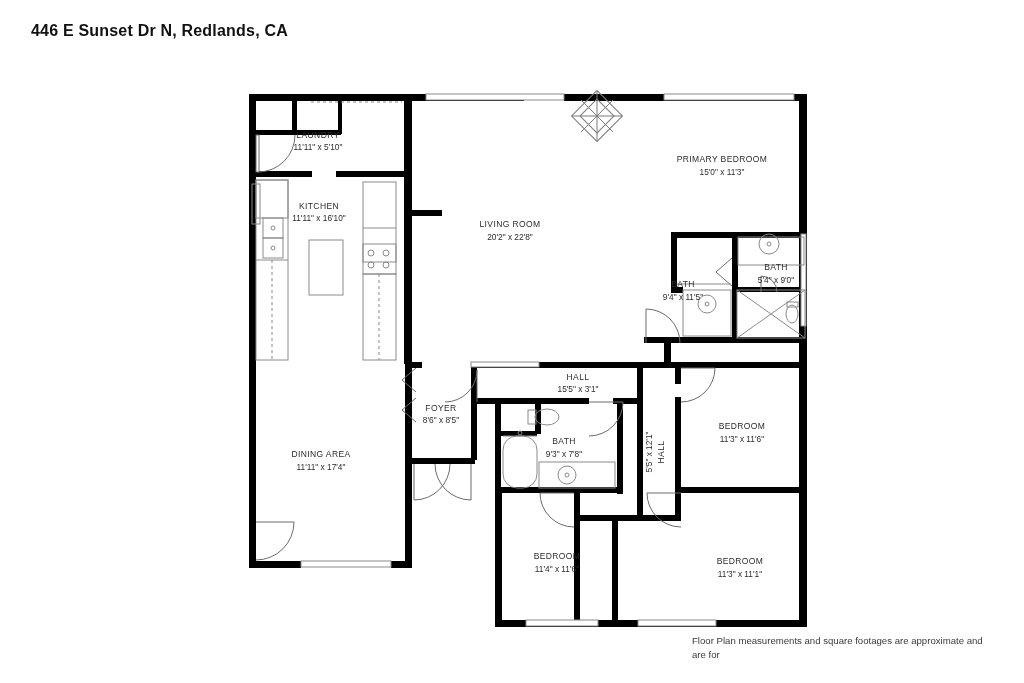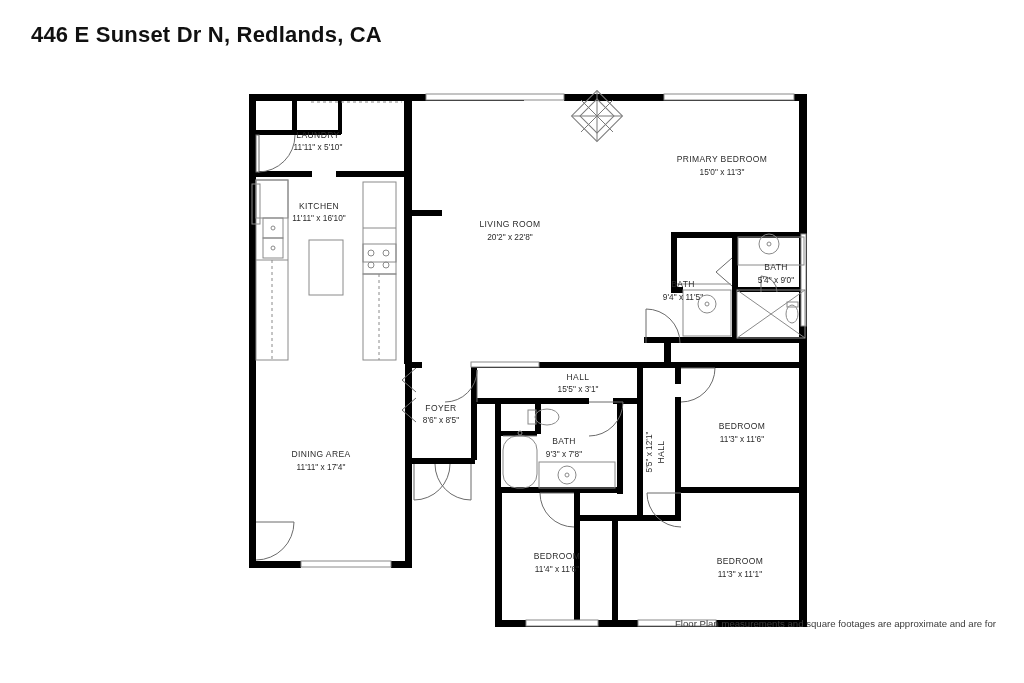--- a/index.html
+++ b/index.html
@@ -6,41 +6,41 @@
   body{
     width:1024px;height:683px;
     background:#ffffff;
     font-family:"Liberation Sans", sans-serif;
     overflow:hidden;
     position:relative;
   }
   #page-title{
     position:absolute;
     left:31px; top:22px;
-    font-size:22px;
+    font-size:16px;
     font-weight:bold;
     color:#111111;
     letter-spacing:0.2px;
     white-space:nowrap;
   }
   #plan-stage{
     position:absolute;
     left:16px; top:0;
     width:1024px; height:588px;margin-top:32px;
   }
   #plan-svg{ display:block; }
   #disclaimer{
     position:absolute;
     left:674px; top:616px;
     width:330px;
     font-size:9.6px;
     line-height:1.45;
     color:#3b3b3b;
   }
-  #disclaimer p{margin:1px;}
+  #disclaimer p{margin:18px;}
   .rl-name{ font-size:8.5px; letter-spacing:0.4px; }
   .rl-dim{ font-size:8.3px; }
 </style>
 </head>
 <body>
 
 <div id="page-title">446 E Sunset Dr N, Redlands, CA</div>
 
 <div id="plan-stage">
 <svg id="plan-svg" width="1024" height="683" viewBox="0 0 1024 683" xmlns="http://www.w3.org/2000/svg">

